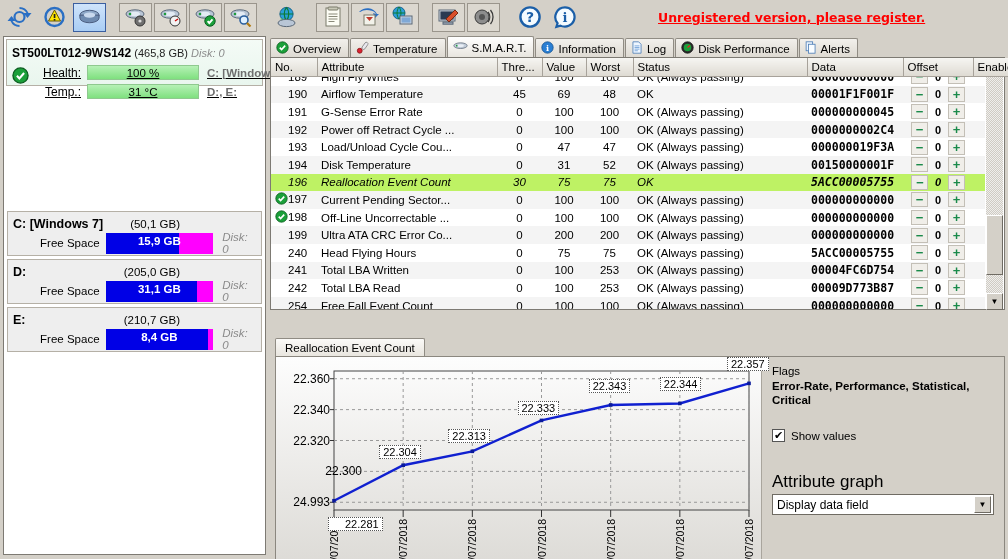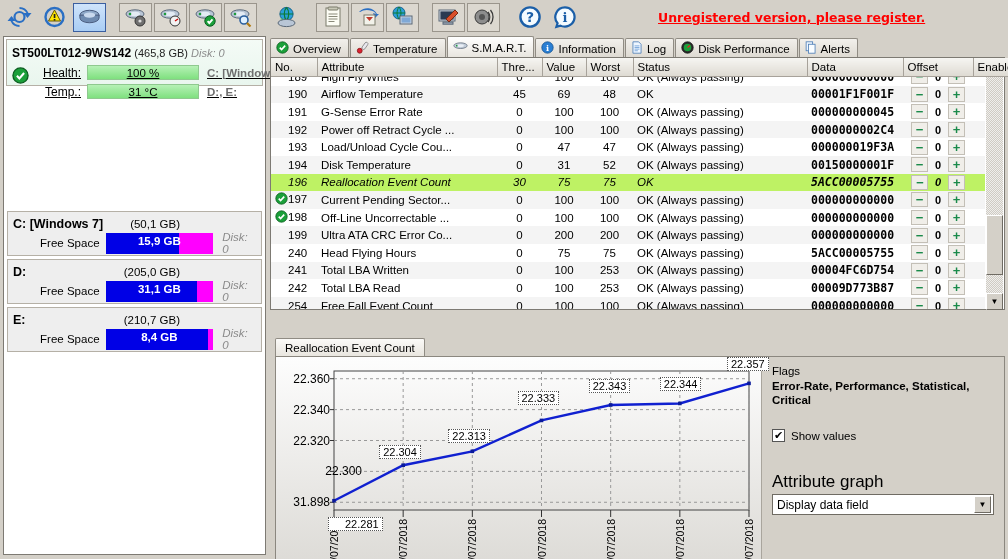--- a/index.html
+++ b/index.html
@@ -840,40 +840,40 @@
               <polyline points="58,143.73333333333298 127.16666666666667,108.21111111111117 196.33333333333334,94.31111111111062 265.5,63.422222222222345 334.6666666666667,47.97777777777547 403.8333333333333,46.43333333332913 473,26.35555555555422" fill="none" stroke="#1020d0" stroke-width="2.4"></polyline>
               <rect x="56.2" y="141.93333333333297" width="3.6" height="3.6" fill="#0a1a9a"></rect>
               <rect x="125.36666666666667" y="106.41111111111117" width="3.6" height="3.6" fill="#0a1a9a"></rect>
               <rect x="194.53333333333333" y="92.51111111111062" width="3.6" height="3.6" fill="#0a1a9a"></rect>
               <rect x="263.7" y="61.62222222222235" width="3.6" height="3.6" fill="#0a1a9a"></rect>
               <rect x="332.8666666666667" y="46.177777777775475" width="3.6" height="3.6" fill="#0a1a9a"></rect>
               <rect x="402.0333333333333" y="44.63333333332913" width="3.6" height="3.6" fill="#0a1a9a"></rect>
               <rect x="471.2" y="24.555555555554218" width="3.6" height="3.6" fill="#0a1a9a"></rect>
             </svg>
           <div id="ylabels">
-              <div class="ytick" style="left: 0px; top: 138.278px;">31.898</div>
+              <div class="ytick" style="left: 0px; top: 138.278px;">24.993</div>
               <div class="ytick" style="left: 0px; top: 107.389px; margin-left: 32px;">22.300</div>
               <div class="ytick" style="left: 0px; top: 76.5px;">22.320</div>
               <div class="ytick" style="left: 0px; top: 45.6111px;">22.340</div>
               <div class="ytick" style="left: 0px; top: 14.7222px;">22.360</div>
             </div>
           <div id="xlabels">
               <div class="xtick" style="left: 52px; top: 162px;">24/07/2018</div>
               <div class="xtick" style="left: 121.167px; top: 162px;">25/07/2018</div>
               <div class="xtick" style="left: 190.333px; top: 162px;">26/07/2018</div>
               <div class="xtick" style="left: 259.5px; top: 162px;">27/07/2018</div>
               <div class="xtick" style="left: 328.667px; top: 162px;">28/07/2018</div>
               <div class="xtick" style="left: 397.833px; top: 162px;">29/07/2018</div>
               <div class="xtick" style="left: 467px; top: 162px;">30/07/2018</div>
             </div>
           <div id="dlabels">
               <div class="dlabel" style="left: 52px; top: 159.733px; padding-left: 16px;">22.281</div>
               <div class="dlabel" style="left: 103.167px; top: 88.2111px;">22.304</div>
               <div class="dlabel" style="left: 172.333px; top: 72.3111px;">22.313</div>
-              <div class="dlabel" style="left: 241.5px; top: 34px;">22.333</div>
+              <div class="dlabel" style="left: 241.5px; top: 44px;">22.333</div>
               <div class="dlabel" style="left: 312.667px; top: 21.9778px;">22.343</div>
               <div class="dlabel" style="left: 383.833px; top: 20.4333px;">22.344</div>
               <div class="dlabel" style="left: 451px; top: 0.355556px;">22.357</div>
             </div>
         </div>
         <div id="flagspanel">
           <div class="flags-h">Flags</div>
           <div class="flags-v">Error-Rate, Performance, Statistical, Critical</div>
           <div class="showvals">
             <span class="chk2" id="showvals-chk">✔</span>

